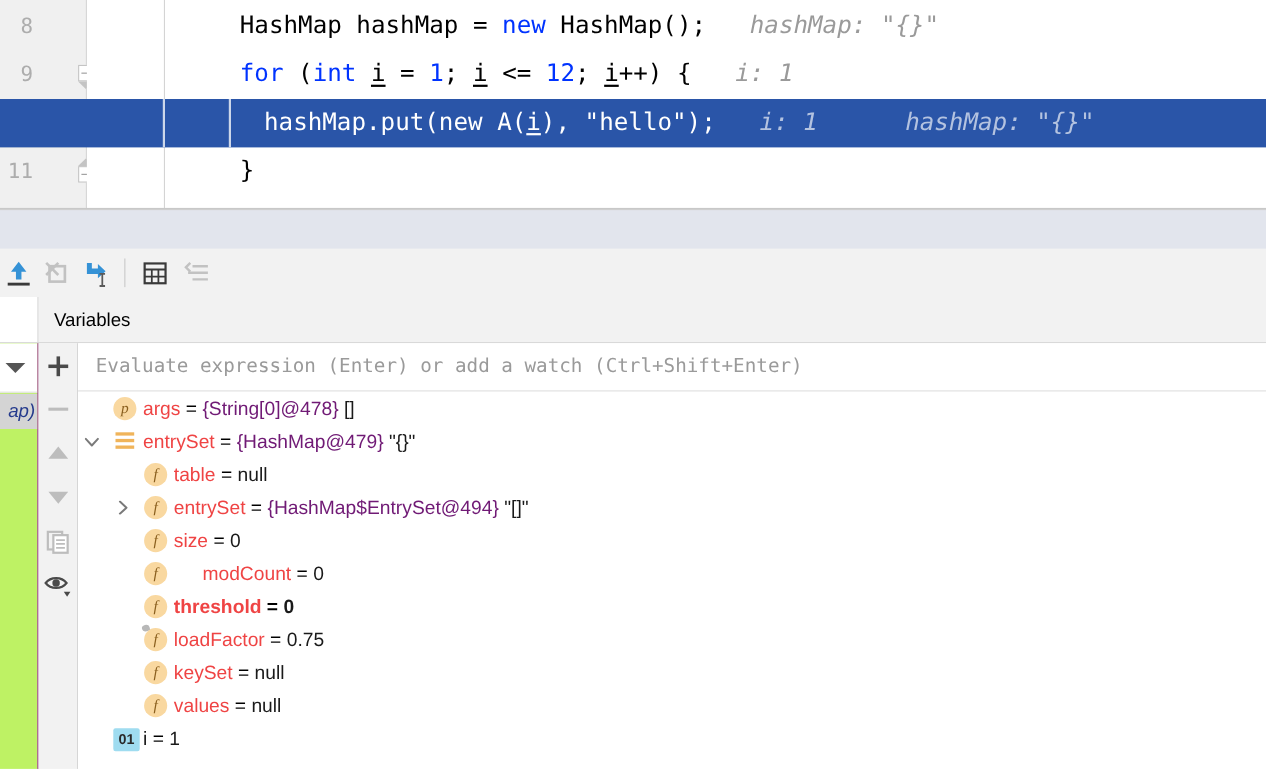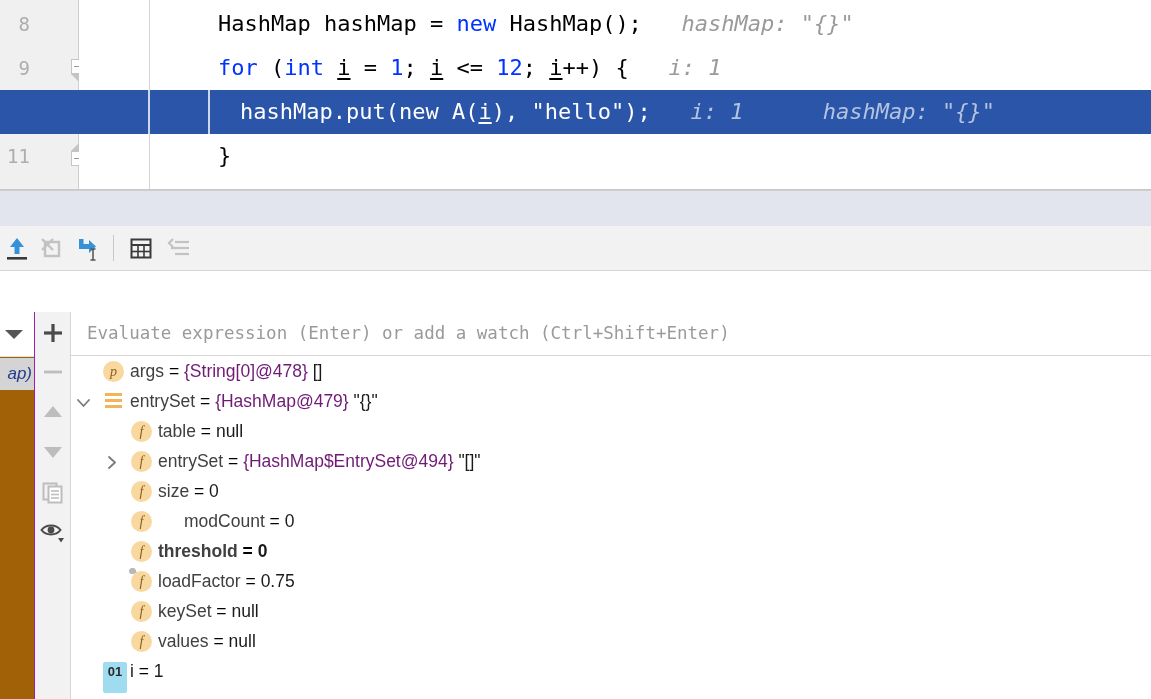--- a/index.html
+++ b/index.html
@@ -138,21 +138,21 @@
     font-size: 17px; color: #000000;
   }
   .tabsrow .underline {
     position: absolute; left: 0; top: 41px; width: 1151px; height: 1px;
     background: #d6d6d6;
   }
 
   
   .frames {
     position: absolute; left: 0; top: 312px; width: 34px; height: 387px;
-    background: #a16207; border-right: 1px solid #a21caf;
+    background: #bef264; border-right: 1px solid #a21caf;
     overflow: hidden;
   }
   .frames-combo {
     position: absolute; left: 0; top: 0; width: 34px; height: 44px;
     background: #ffffff; border-bottom: 1px solid #e2e2e2;
   }
   .combo-arrow {
     position: absolute; left: 5px; top: 18px;
     width: 0; height: 0;
     border-left: 9px solid transparent; border-right: 9px solid transparent;
@@ -208,36 +208,36 @@
   .vicon .glyph {
     position: absolute; left: 0; top: 0; width: 21px; height: 21px;
     line-height: 21px; text-align: center;
     font-family: "Liberation Serif", serif;
     font-size: 14px; font-style: italic; color: #8a5f1e;
   }
   .vicon.mapicon .bar {
     position: absolute; left: 2px; width: 17px; height: 3px; background: #f0b45a;
   }
   .vicon.intbadge {
-    width: 24px; height: 31px; top: 6px;
+    width: 24px; height: 21px; top: 6px;
     background: #9fdcf0; border-radius: 2px;
     line-height: 19px; text-align: center;
     font-family: "Liberation Sans", sans-serif;
     font-size: 13px; font-weight: bold; color: #2a2a2a;
   }
   .vicon .shadowdot {
     position: absolute; left: -2px; top: -3px; width: 7px; height: 6px;
     background: #b8b8b8; border-radius: 50% 50% 0 50%;
     transform: rotate(-15deg);
   }
   .vlabel {
     position: absolute; top: 0; line-height: 30px;
     font-size: 17.5px; white-space: pre;
   }
-  .vname { color: #404040; }
+  .vname { color: #ef4444; }
   .veq { color: #000000; }
   .vtype { color: #701a75; }
   .vval { color: #1a1a1a; }
   .vname-plain { color: #1a1a1a; }
 </style>
 </head>
 <body>
 
 <div class="app">
 
@@ -330,20 +330,25 @@
         <g stroke="#c2c2c2" stroke-width="2.2">
           <line x1="13" y1="11" x2="27" y2="11"></line>
           <line x1="9" y1="17" x2="27" y2="17"></line>
           <line x1="13" y1="23" x2="27" y2="23"></line>
         </g>
         <path d="M11 8 L7 12 L11 16" fill="none" stroke="#c2c2c2" stroke-width="2.2"></path>
       </svg>
     </div>
   </div>
 
+  <div class="tabsrow">
+    <div class="leftcell"></div>
+    <div class="tab-variables">Variables</div>
+    <div class="underline"></div>
+  </div>
 
   <div class="frames">
     <div class="frames-combo">
       <div class="combo-arrow"></div>
     </div>
     <div class="frame-row">
       <div class="ftext">ap)</div>
     </div>
   </div>
 

